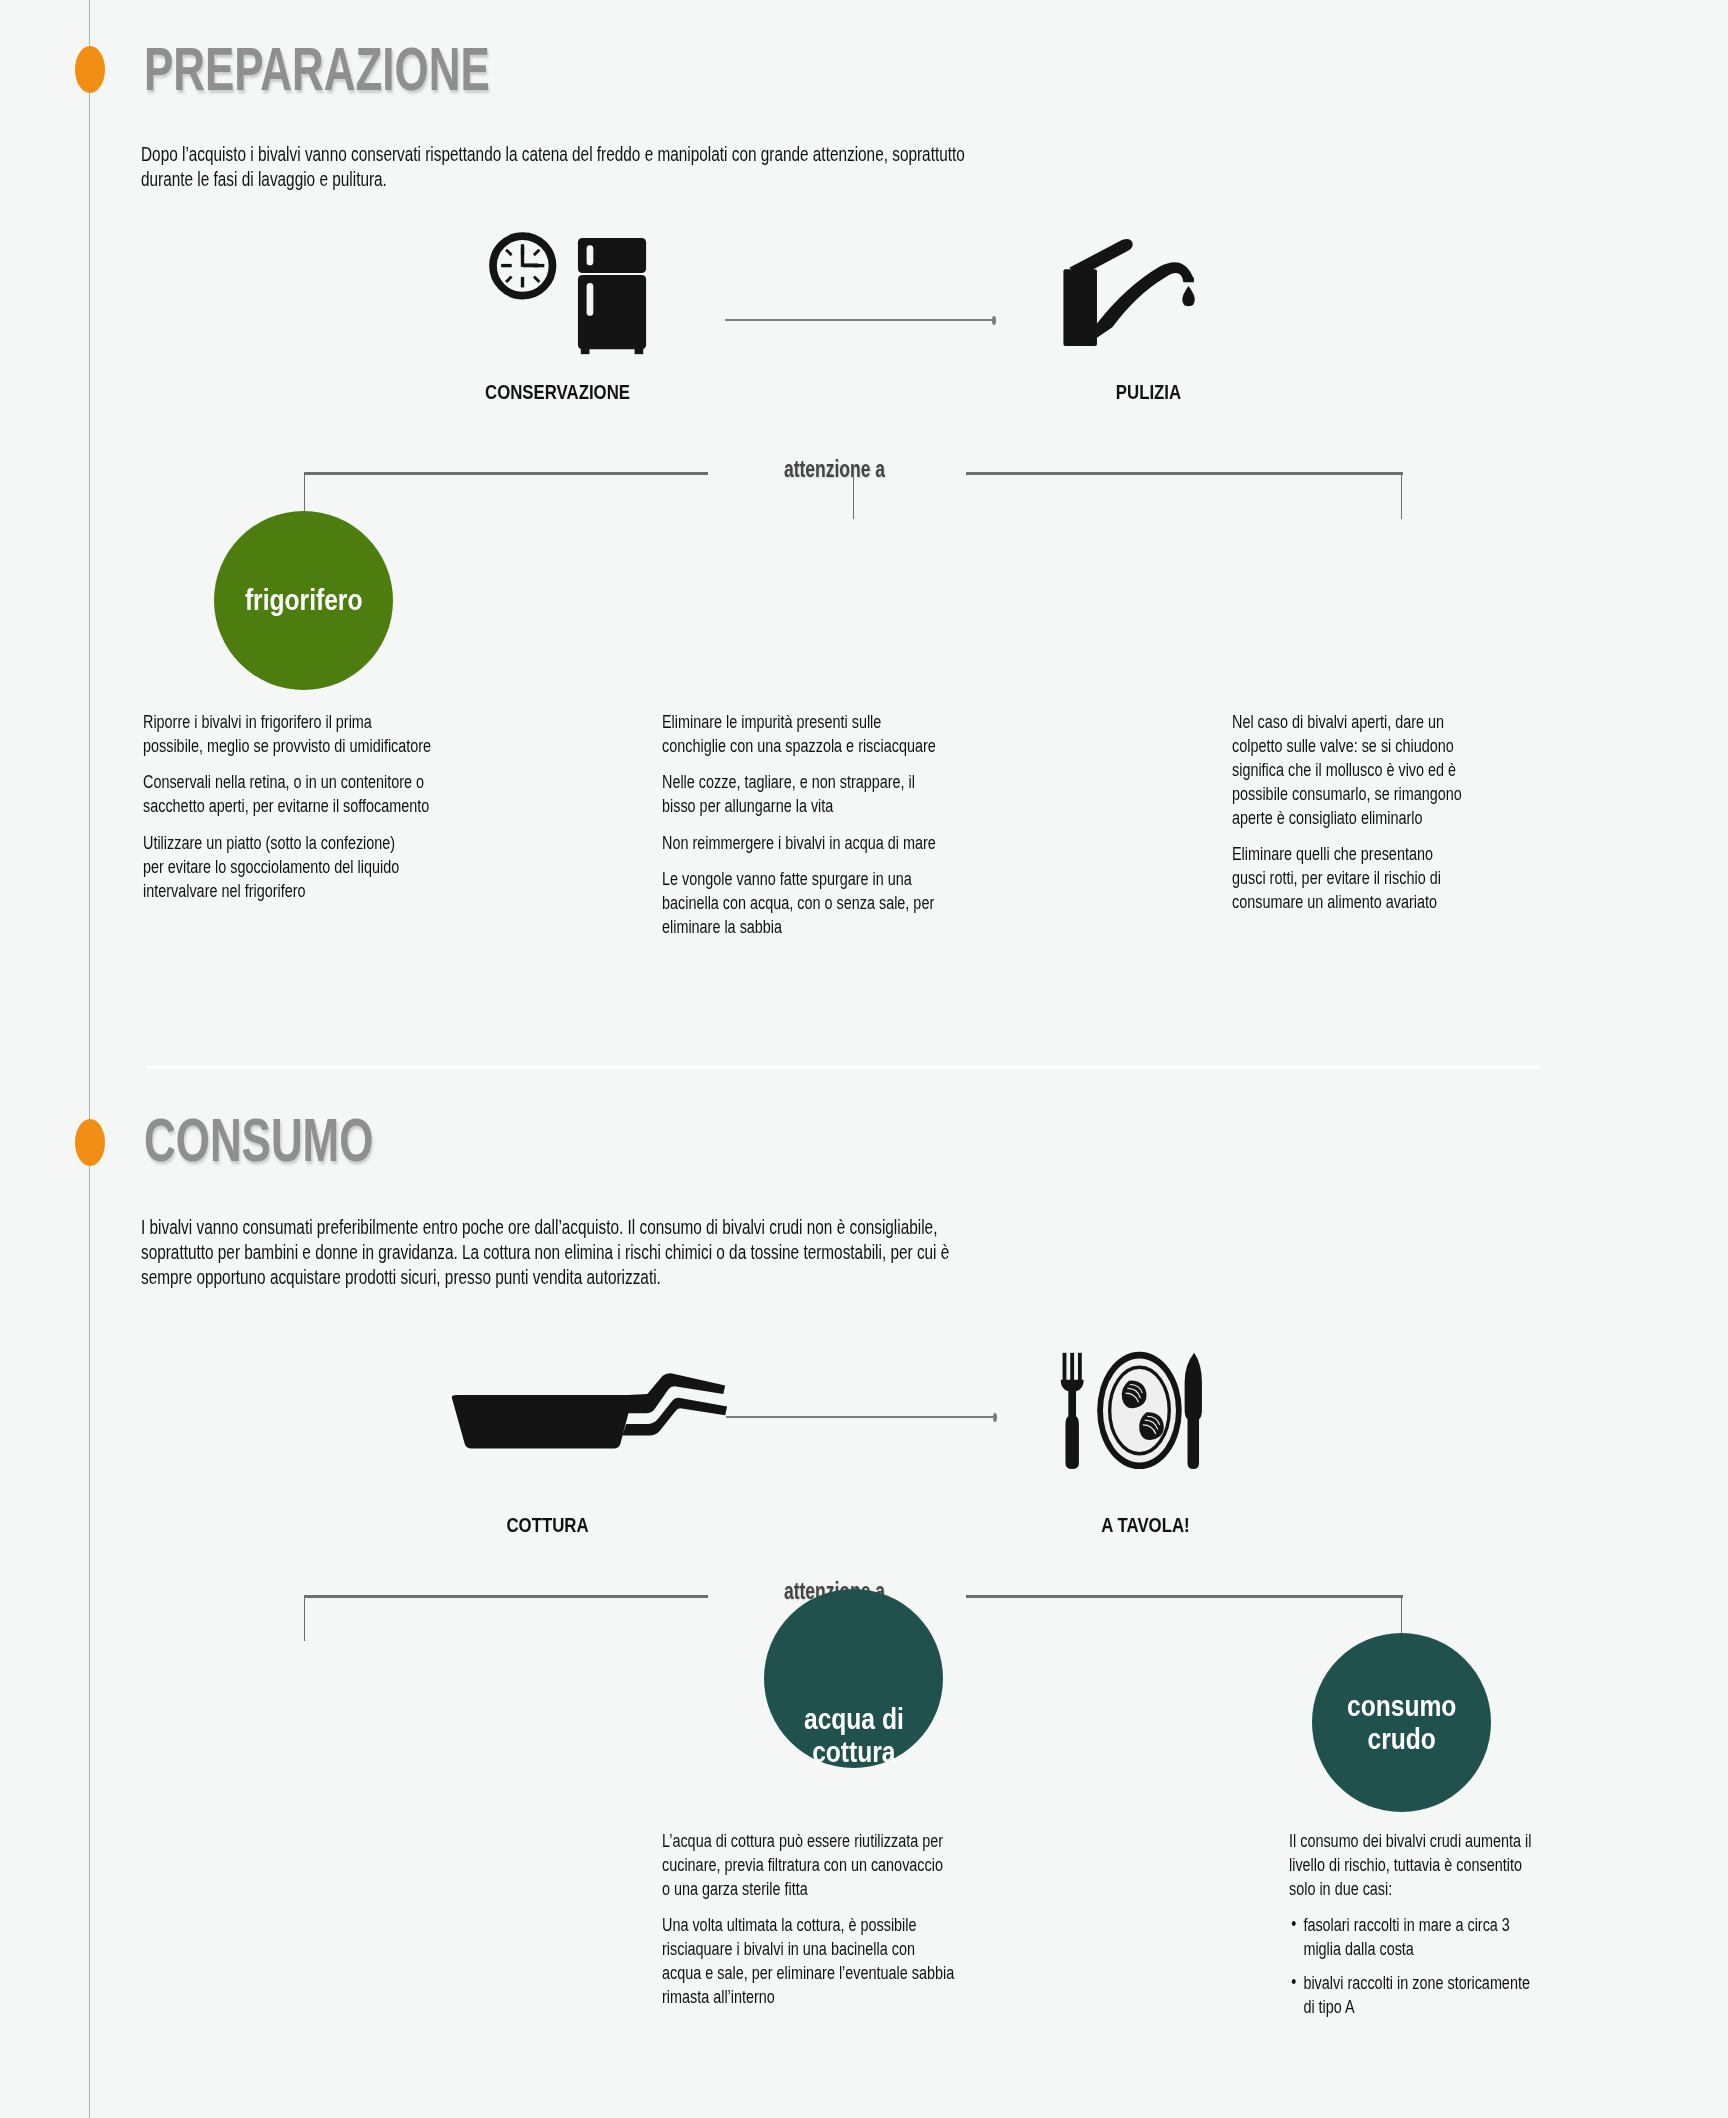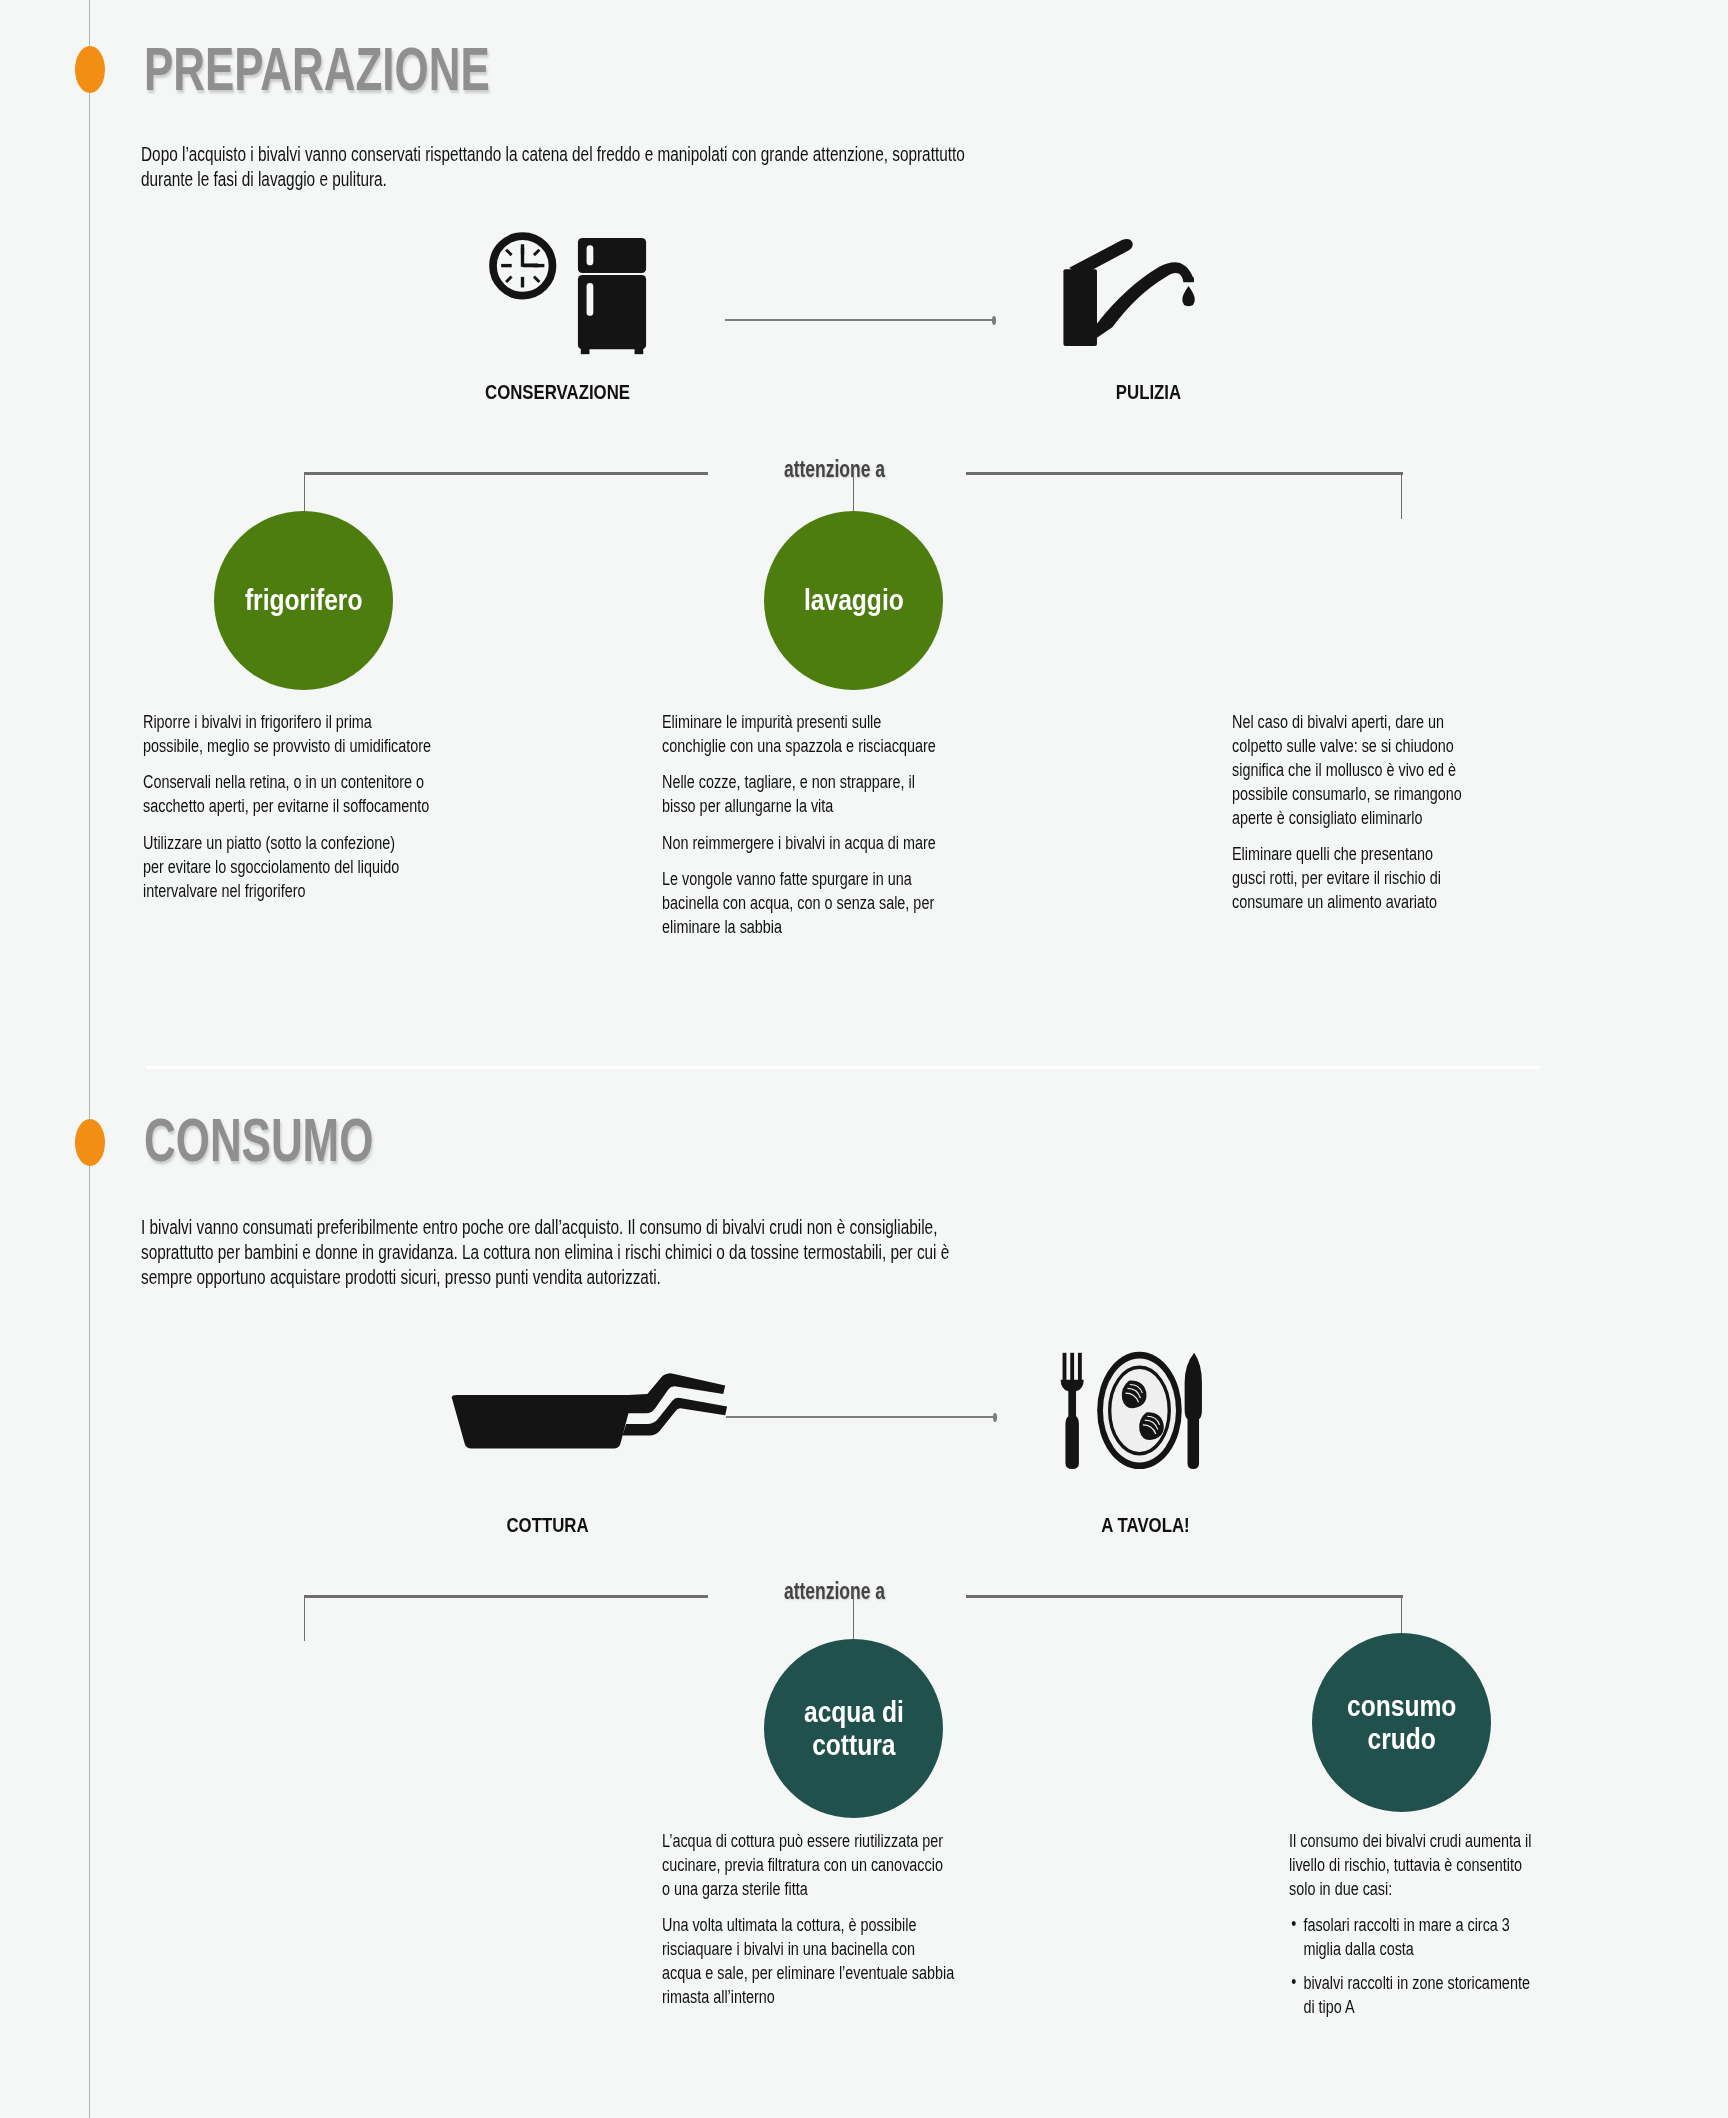--- a/index.html
+++ b/index.html
@@ -212,23 +212,20 @@
   <div class="att-label" style="left:768px; top:456px;">attenzione a</div>
   <div class="bracket-h" style="left:304px; top:472px; width:404px;"></div>
   <div class="bracket-v" style="left:304px; top:472px; height:47px;"></div>
   <div class="bracket-h" style="left:966px; top:472px; width:437px;"></div>
   <div class="bracket-v" style="left:1401px; top:472px; height:47px;"></div>
   <div class="bracket-v" style="left:853px; top:472px; height:47px;"></div>
 
   <div class="bubble green" style="left:214px; top:511px; width:179px; height:179px;">
     <span>frigorifero</span>
   </div>
-  <div class="bubble green" style="left:764px; top:511px; width:179px; height:179px;">
-    <span>lavaggio</span>
-  </div>
 
   <div class="col" style="left:143px; top:711px; width:452px;">
     <p>Riporre i bivalvi in frigorifero il prima
 possibile, meglio se provvisto di umidificatore</p>
     <p>Conservali nella retina, o in un contenitore o
 sacchetto aperti, per evitarne il soffocamento</p>
     <p>Utilizzare un piatto (sotto la confezione)
 per evitare lo sgocciolamento del liquido
 intervalvare nel frigorifero</p>
   </div>
@@ -300,21 +297,21 @@
   </div>
   <div class="icon-caption" style="left:1011px; top:1513px; width:269px;">A TAVOLA!</div>
 
   <div class="att-label" style="left:768px; top:1578px;">attenzione a</div>
   <div class="bracket-h" style="left:304px; top:1595px; width:404px;"></div>
   <div class="bracket-v" style="left:304px; top:1595px; height:46px;"></div>
   <div class="bracket-h" style="left:966px; top:1595px; width:437px;"></div>
   <div class="bracket-v" style="left:1401px; top:1595px; height:46px;"></div>
   <div class="bracket-v" style="left:853px; top:1595px; height:46px;"></div>
 
-  <div class="bubble teal" style="left:764px; top:1639px; width:179px; height:179px;">
+  <div class="bubble teal" style="left:764px; top:1589px; width:179px; height:179px;align-items:flex-end;">
     <span>acqua di
 cottura</span>
   </div>
   <div class="bubble teal" style="left:1312px; top:1633px; width:179px; height:179px;">
     <span>consumo
 crudo</span>
   </div>
 
   <div class="col" style="left:662px; top:1830px; width:452px;">
     <p class="justify">L’acqua di cottura può essere riutilizzata per

